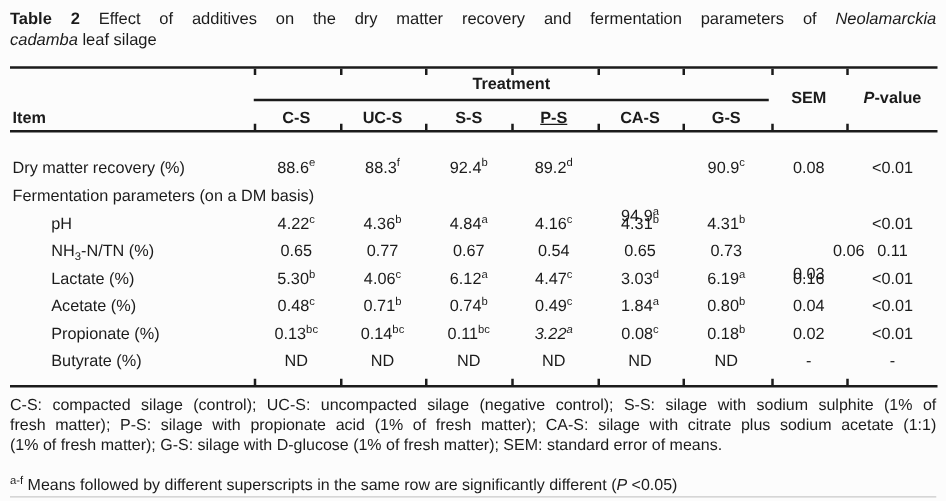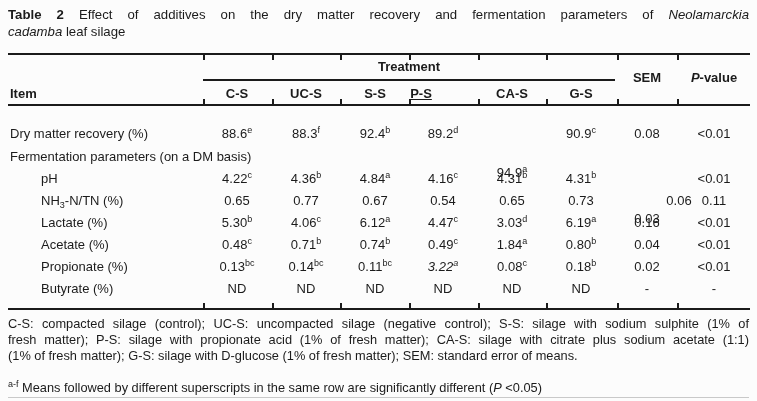--- a/index.html
+++ b/index.html
@@ -71,21 +71,21 @@
       <div class="tick" style="left: 546px; top: 303px;"></div>
       <div class="tick" style="left: 617px; top: 303px;"></div>
       <div class="tick" style="left: 677px; top: 303px;"></div>
     </div>
 
   <div class="abs bold" style="top:86px;left:10px;">Item</div>
   <div class="abs bold" style="top:59px;left:203px;width:412px;text-align:center;">Treatment</div>
   <div class="colhead" style="left:237px;">C-S</div>
   <div class="colhead" style="left:306px;">UC-S</div>
   <div class="colhead" style="left:375px;">S-S</div>
-  <div class="colhead" style="left:421px;text-decoration:underline;">P-S</div>
+  <div class="colhead" style="left:443px;text-decoration:underline;">P-S</div>
   <div class="colhead" style="left:512px;">CA-S</div>
   <div class="colhead" style="left:581px;">G-S</div>
   <div class="abs bold" style="top:70px;left:647px;transform:translateX(-50%);">SEM</div>
   <div class="abs bold nowrap" style="top:70px;left:714px;transform:translateX(-50%);">
     <span class="ital">P</span><span>-value</span>
   </div>
 
   <div id="tbody">
       <div class="trow" style="top: 126px;">
         <span class="rlabel">Dry matter recovery (%)</span>

